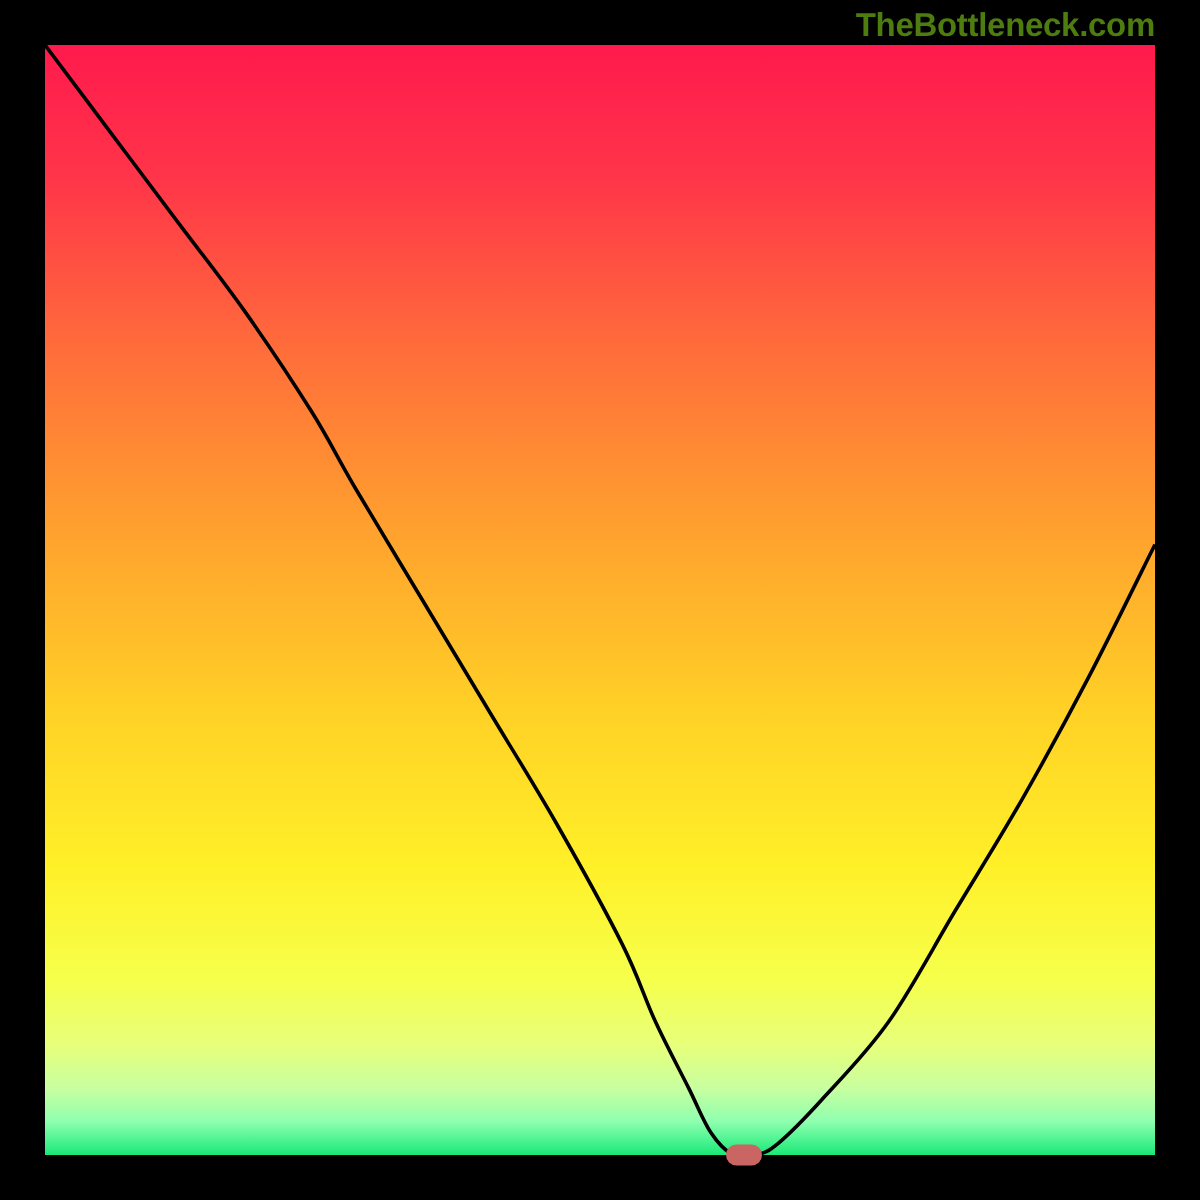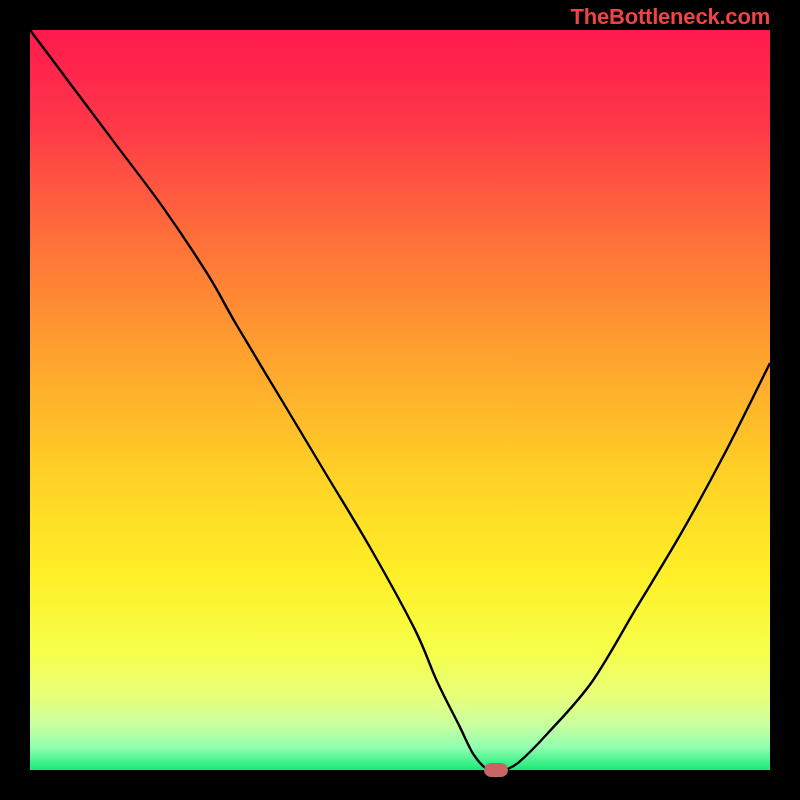--- a/index.html
+++ b/index.html
@@ -23,21 +23,21 @@
     position: absolute;
     left: 30px;
     top: 30px;
     width: 740px;
     height: 740px;
   }
   .watermark {
     position: absolute;
     top: 4px;
     right: 30px;
-    color: #ef4444;
+    color: #4d7c0f;
     font-size: 22px;
     font-weight: 600;
     letter-spacing: -0.2px;
     user-select: none;
   }
   .minimum-marker {
     position: absolute;
     width: 24px;
     height: 14px;
     border-radius: 7px;

